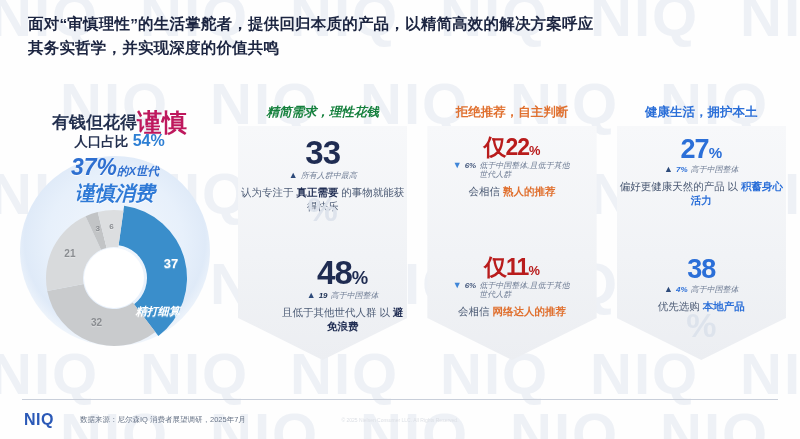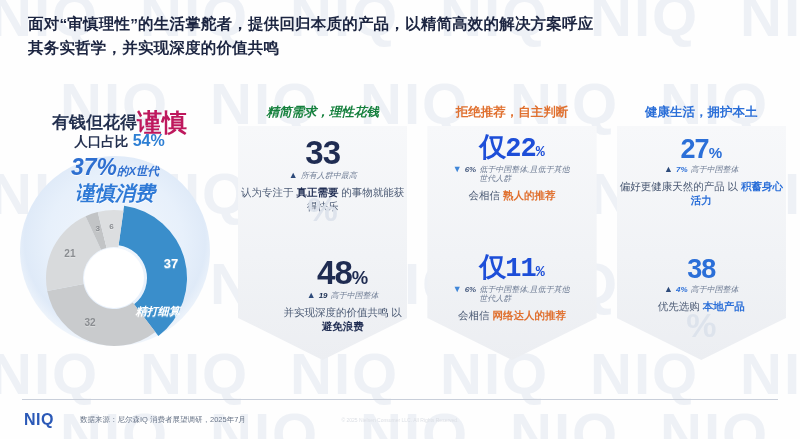--- a/index.html
+++ b/index.html
@@ -89,21 +89,21 @@
     background:linear-gradient(180deg,#f7f8fa 0%,#f1f3f6 55%,#eceef2 100%);
     clip-path:polygon(0% 0%,100% 0%,100% 82%,50% 100%,0% 82%);
   }
 
   .blocks{position:absolute;left:10px;right:10px;top:26px;bottom:0;}
   .block{position:absolute;left:0;right:0;text-align:center;}
 
   .bignum{font-weight:700;line-height:1;letter-spacing:-1px;white-space:nowrap;}
   .bignum .unit{font-size:.56em;font-weight:700;letter-spacing:0;}
   .c1 .bignum{font-size:33px;color:#1f2c52;}
-  .c2 .bignum{font-size:27px;color:#1d4ed8;font-family:Liberation Mono, monospace;}
+  .c2 .bignum{font-size:23px;color:#b91c1c;}
   .c3 .bignum{font-size:27px;color:#2b6fd8;}
 
   .delta{
     display:flex;align-items:flex-start;justify-content:center;gap:3px;
     font-size:8px;font-style:italic;font-weight:700;margin-top:2px;line-height:1.15;
   }
   .delta .arrow{font-size:9px;font-style:normal;line-height:1;}
   .delta .up{color:#2d4a7a;}
   .delta .down{color:#3f86d8;}
   .delta .dv{color:#203356;font-weight:700;}
@@ -203,21 +203,21 @@
             <path d="M106.1596363700848 5.710430981865372 A73 73 0 0 1 140.39362470887227 135.9500309336225 L116.06835089579158 104.19658932615812 A33 33 0 0 0 100.59271233168216 45.321153731528184 Z" fill="#3a8ecb"></path>
             <path d="M137.3529654822372 131.98085073268945 A68 68 0 0 1 29.270022509659782 91.08090609012571 L65.57898084999196 83.96335424696908 A31 31 0 0 0 114.85208720513754 102.6089172457849 Z" fill="#c9cbcd"></path>
             <path d="M29.270022509659782 91.08090609012571 A68 68 0 0 1 67.5556356777713 16.23497641622466 L83.03271626486634 49.84241571916124 A31 31 0 0 0 65.57898084999196 83.96335424696908 Z" fill="#d8dadc"></path>
             <path d="M67.5556356777713 16.23497641622466 A68 68 0 0 1 79.75876996778774 11.968019512960495 L88.59590983825618 47.89718536620258 A31 31 0 0 0 83.03271626486634 49.84241571916124 Z" fill="#c2c4c6"></path>
             <path d="M79.75876996778774 11.968019512960495 A68 68 0 0 1 105.46377086528452 10.661771325573227 L100.31436612976205 47.30168986901133 A31 31 0 0 0 88.59590983825618 47.89718536620258 Z" fill="#dcdee0"></path>
           </g>
         <circle cx="96" cy="78" r="30" fill="#ffffff"></circle>
       </svg>
       <div id="donut-labels">
           <div class="seg-label" style="left: 141.062px; top: 56.0011px; width: 24px; text-align: center; font-size: 13px; color: rgb(255, 255, 255);">37</div>
-          <div class="seg-label" style="left: 66.481px; top: 117.296px; width: 24px; font-size: 10px; color: rgb(138, 141, 145);">32</div>
+          <div class="seg-label" style="left: 66.481px; top: 117.296px; width: 24px; text-align: center; font-size: 10px; color: rgb(138, 141, 145);">32</div>
           <div class="seg-label" style="left: 39.9309px; top: 48.4575px; width: 24px; text-align: center; font-size: 10px; color: rgb(138, 141, 145);">21</div>
           <div class="seg-label" style="left: 67.6618px; top: 24.2741px; width: 24px; text-align: center; font-size: 8px; color: rgb(138, 141, 145);">3</div>
           <div class="seg-label" style="left: 81.4878px; top: 21.5638px; width: 24px; text-align: center; font-size: 8px; color: rgb(138, 141, 145);">6</div>
         </div>
       <div class="seg-label" style="left:52%;top:104px;width:80px;text-align:center;font-size:11px;font-style:italic;color:#ffffff;">精打细算</div>
     </div>
   </div>
 
   <div class="cols" id="cols">
       <div class="col col1">
@@ -233,21 +233,21 @@
             </div>
             <div class="desc"><span>认为专注于 </span><b>真正需要</b><span> 的事物就能获得快乐</span></div>
           </div>
           <div class="block c1" style="top: 126px; margin-left: 40px;">
             <div class="bignum"><span>48</span><span class="unit">%</span></div>
             <div class="delta">
               <span class="arrow up">▲</span>
               <span class="dv">19</span>
               <span class="dtxt">高于中国整体</span>
             </div>
-            <div class="desc"><span>并实现深度的价值共鸣 以 </span><b>避免浪费</b></div>
+            <div class="desc"><span>且低于其他世代人群 以 </span><b>避免浪费</b></div>
           </div>
         </div>
       </div>
       <div class="col col2">
         <div class="col-head">拒绝推荐，自主判断</div>
         <div class="chevron"></div>
         <div class="blocks">
           <div class="block c2" style="top: 6px;">
             <div class="bignum"><span>仅22</span><span class="unit">%</span></div>
             <div class="delta">

